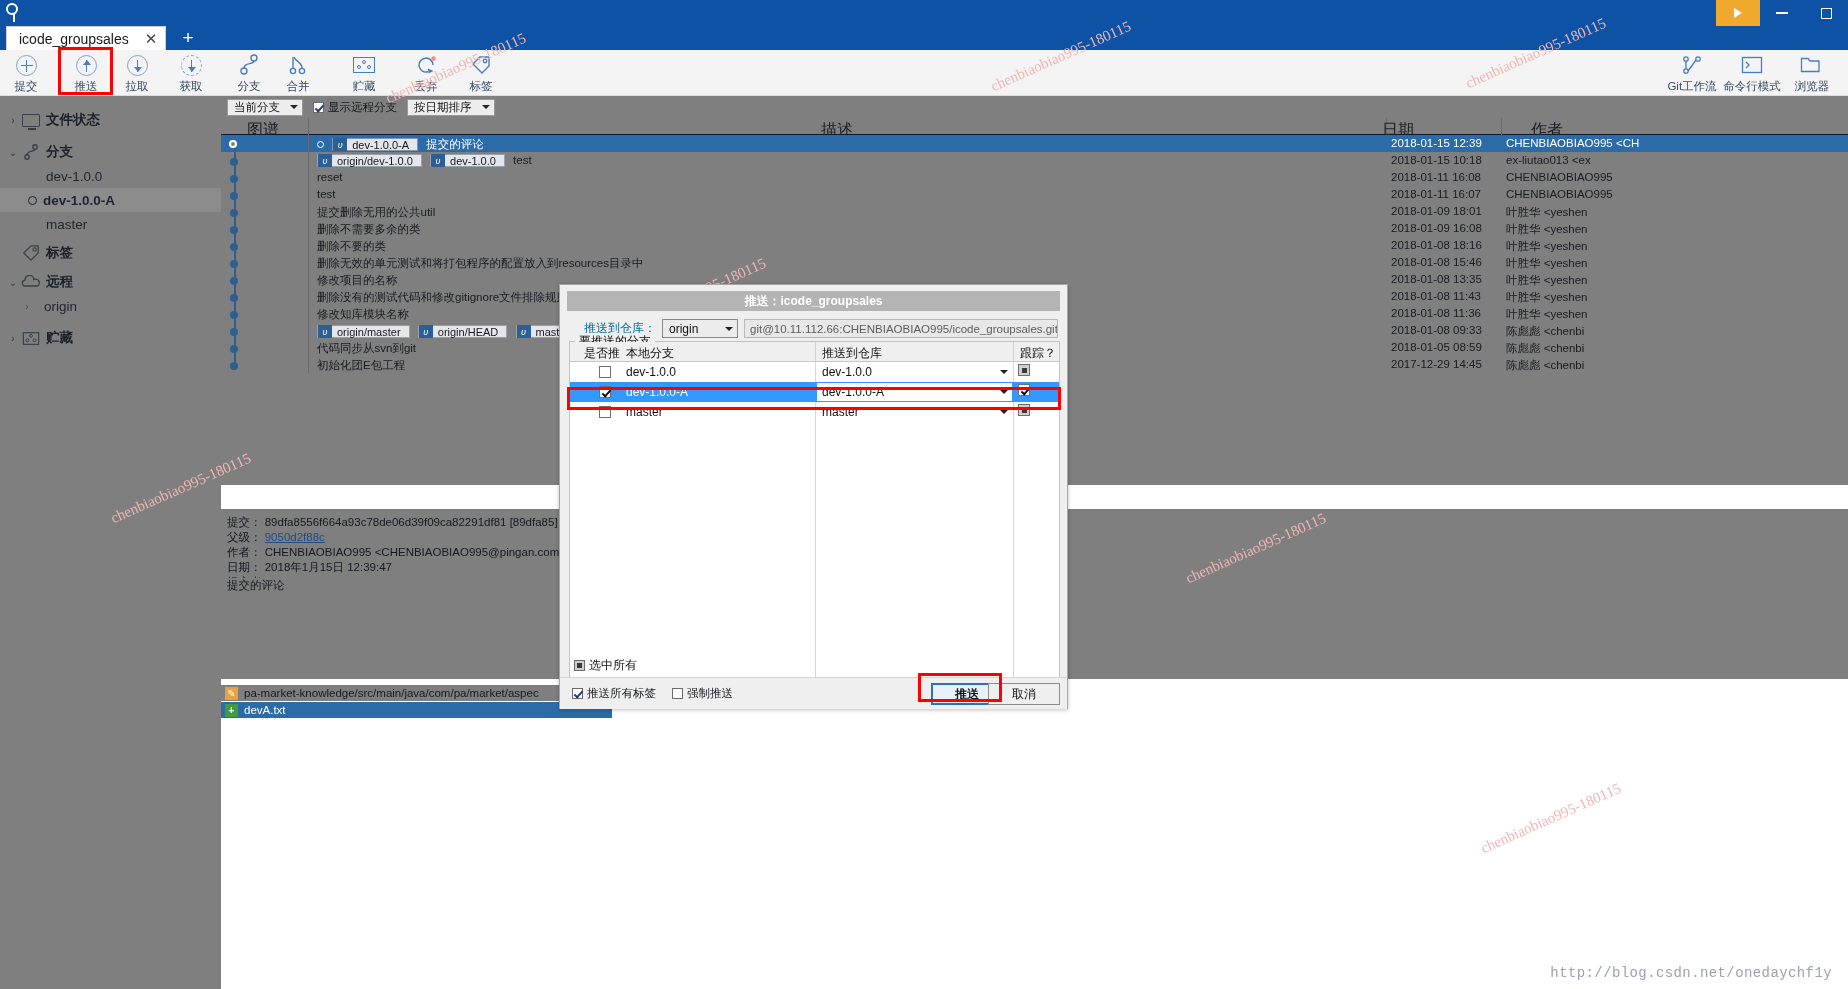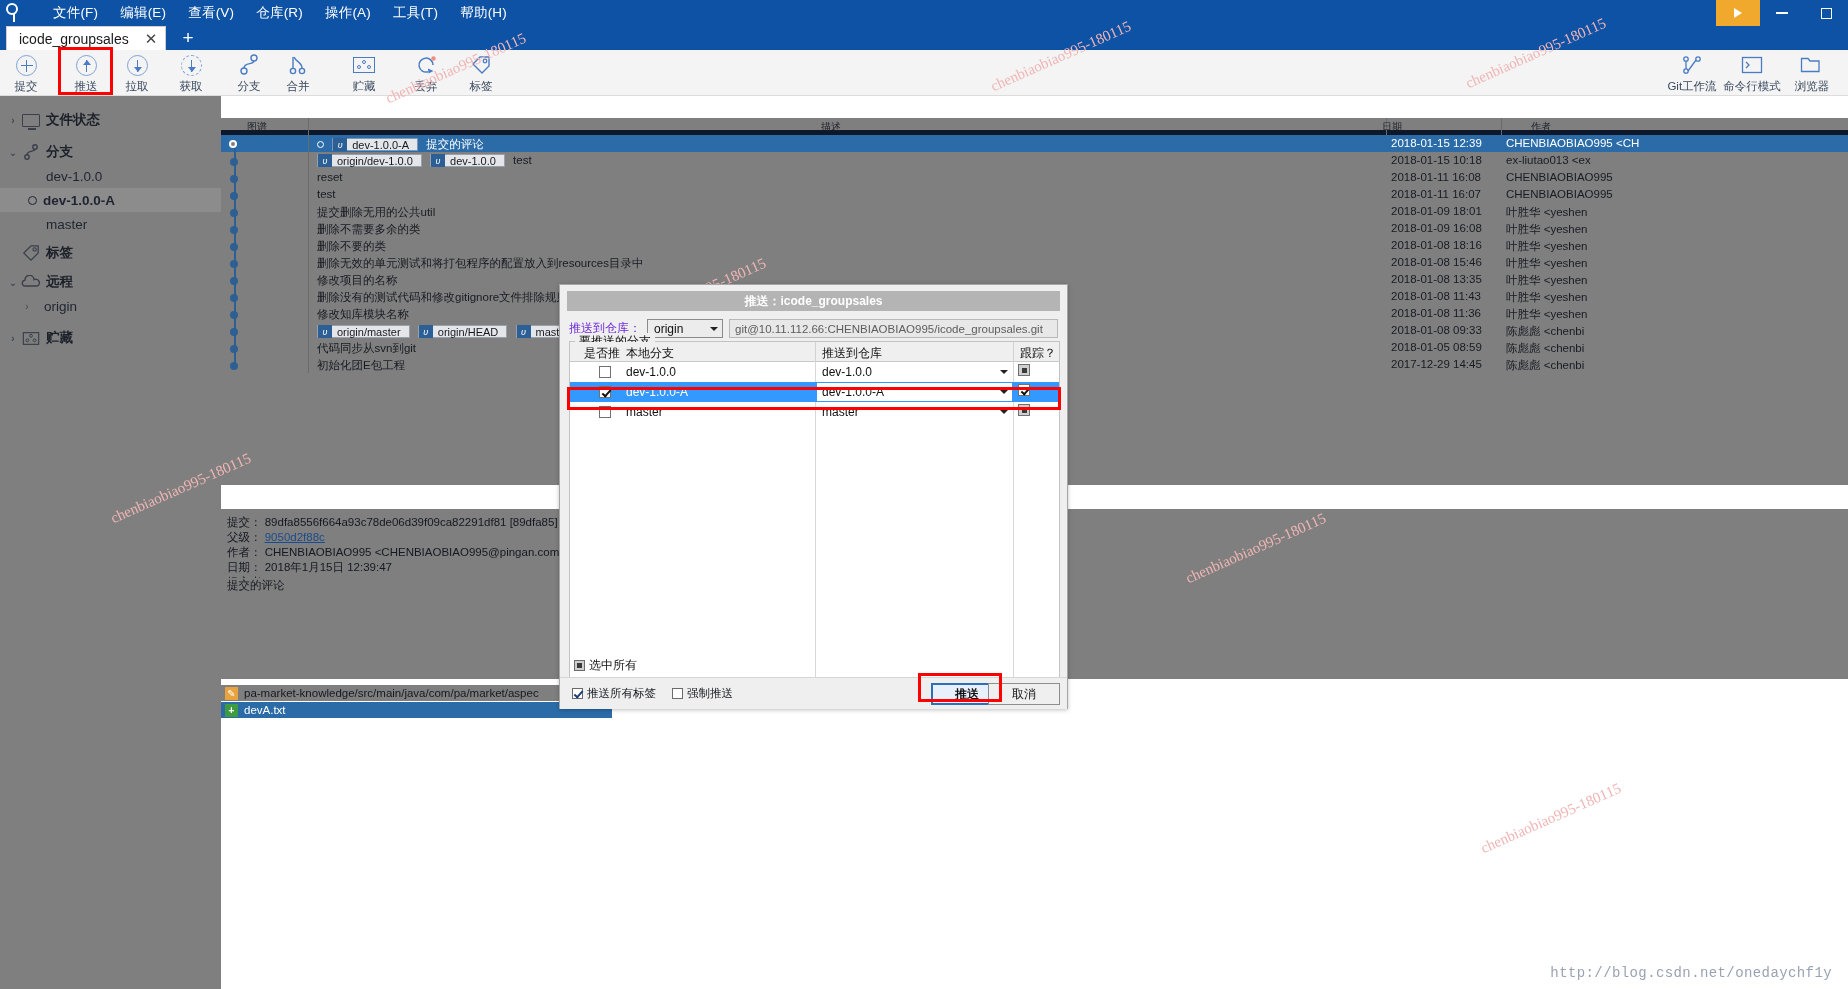--- a/index.html
+++ b/index.html
@@ -159,22 +159,22 @@
     border:solid #1c3f77;border-width:0 2px 2px 0;transform:rotate(42deg);
   }
   .cbx.grey { background:#cfcfcf; }
   .cbx.filled:after{
     content:"";position:absolute;left:2px;top:2px;width:5px;height:5px;background:#3a3a3a;
   }
 
   
   .log-head {
     position:absolute; left:221px; top:118px; width:1627px; height:17px;
-    background:#7f7f7f; border-bottom:5px solid #0f172a;
-    font-size:10px; color:#1a1f27;
+    background:#7f7f7f; border-bottom:1px solid #0f172a;
+    font-size:16px; color:#1a1f27;
   }
   .log-head span { position:absolute; top:2px; }
   .hsep { position:absolute; top:0; width:1px; height:17px; background:#6a6a6a;}
 
   
   .loglist { position:absolute; left:221px; top:135px; width:1627px; height:350px; background:#7f7f7f; }
   .logrow {
     position:absolute; left:0; width:1627px; height:17px; font-size:11.5px; color:#171b22;
   }
   .logrow.sel { background:#2b6ca8; color:#ffffff; }
@@ -243,21 +243,21 @@
     background:#efefef; border:1px solid #a6a6a6; z-index:50;
     box-shadow: 0 1px 4px rgba(0,0,0,.25);
   }
   .dlg-title {
     height:20px; background:#b4b4b4; display:flex; align-items:center; justify-content:center;
     font-size:12px; font-weight:bold; color:#ffffff; margin:6px 7px 0 7px;
   }
   .dlg-row1 {
     display:flex; align-items:center; margin:8px 9px 0 9px; gap:6px;
   }
-  .dlg-row1 .lab { font-size:12px; color:#6d28d9; white-space:nowrap; }
+  .dlg-row1 .lab { font-size:12px; color:#0369a1; white-space:nowrap;margin-left:15px; }
   .dlg-combo {
     width:76px; height:19px; background:#ececec; border:1px solid #8b8b8b;
     display:flex; align-items:center; justify-content:space-between; padding:0 4px 0 6px;
     font-size:12px; color:#101010;
   }
   .dlg-url {
     flex:1; height:19px; background:#e8e8e8; border:1px solid #b8b8b8;
     display:flex; align-items:center; padding-left:5px; font-size:11.5px; color:#5d5d5d;
     overflow:hidden; white-space:nowrap;
   }
@@ -320,29 +320,20 @@
 </head>
 <body>
 
 <div id="app">
 
   <div class="menubar">
     <div class="app-logo">
       <div class="ring"></div>
         <div class="stem"></div>
     </div>
-    <div class="menu-items">
-      <div class="menu-item">文件(F)</div>
-      <div class="menu-item">编辑(E)</div>
-      <div class="menu-item">查看(V)</div>
-      <div class="menu-item">仓库(R)</div>
-      <div class="menu-item">操作(A)</div>
-      <div class="menu-item">工具(T)</div>
-      <div class="menu-item">帮助(H)</div>
-    </div>
     <div class="win-controls">
       <div class="win-btn flag">
           <div class="tri"></div>
         </div>
       <div class="win-btn">
           <div class="dash"></div>
         </div>
       <div class="win-btn">
           <div class="sq"></div>
         </div>
@@ -554,20 +545,34 @@
           <rect x="1.5" y="1.5" width="17" height="13" fill="none" stroke="#3a4049" stroke-width="1.3"></rect>
           <circle cx="10" cy="5" r="1.6" fill="none" stroke="#3a4049" stroke-width="1.1"></circle>
           <circle cx="6" cy="10" r="1.6" fill="none" stroke="#3a4049" stroke-width="1.1"></circle>
           <circle cx="14" cy="10" r="1.6" fill="none" stroke="#3a4049" stroke-width="1.1"></circle>
         </svg>
       </span>
       <span class="side-txt">贮藏</span>
     </div>
   </div>
 
+  <div class="logbar">
+    <div class="combo">
+      <span class="cv">当前分支</span>
+      <span class="caret"></span>
+    </div>
+    <div class="chk-inline">
+      <span class="cbx on"></span>
+      <span>显示远程分支</span>
+    </div>
+    <div class="combo">
+      <span class="cv">按日期排序</span>
+      <span class="caret"></span>
+    </div>
+  </div>
 
   <div class="log-head">
     <span style="left:26px">图谱</span>
     <div class="hsep" style="left:87px"></div>
     <span style="left:600px">描述</span>
     <div class="hsep" style="left:1165px"></div>
     <span style="left:1161px">日期</span>
     <div class="hsep" style="left:1280px"></div>
     <span style="left:1310px">作者</span>
   </div>

